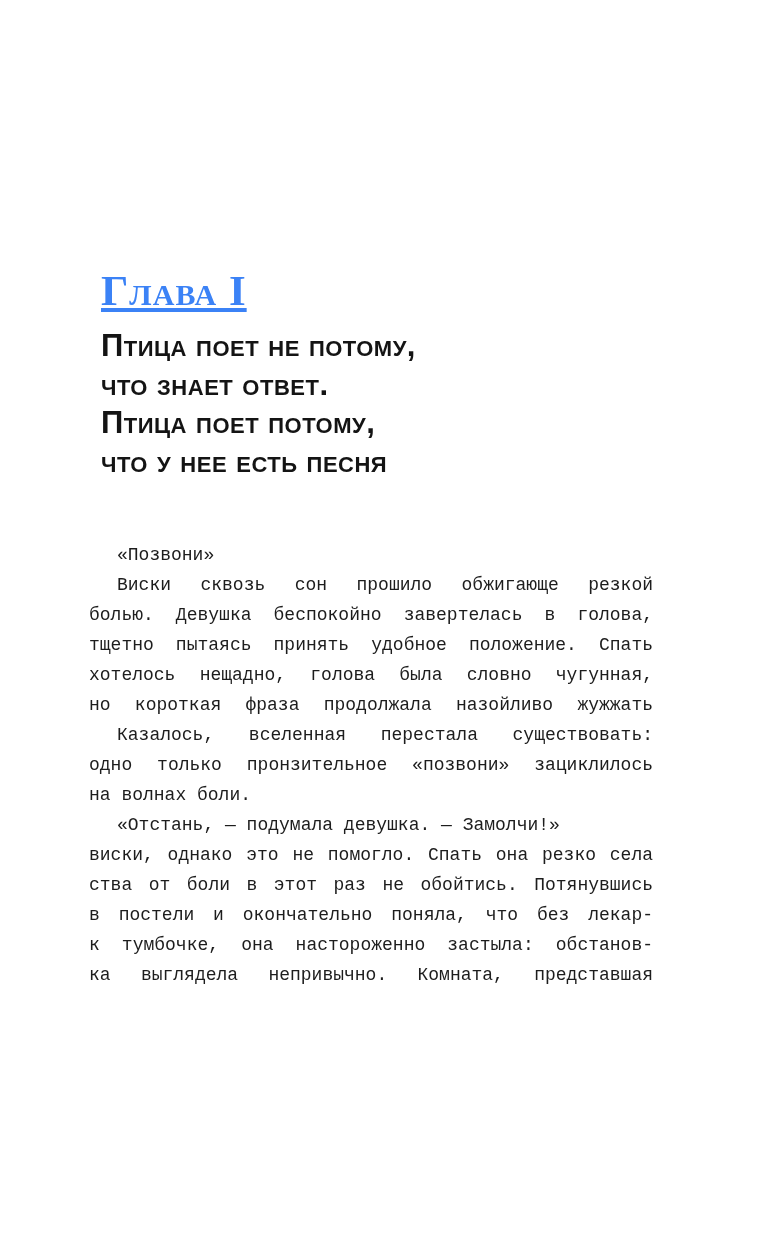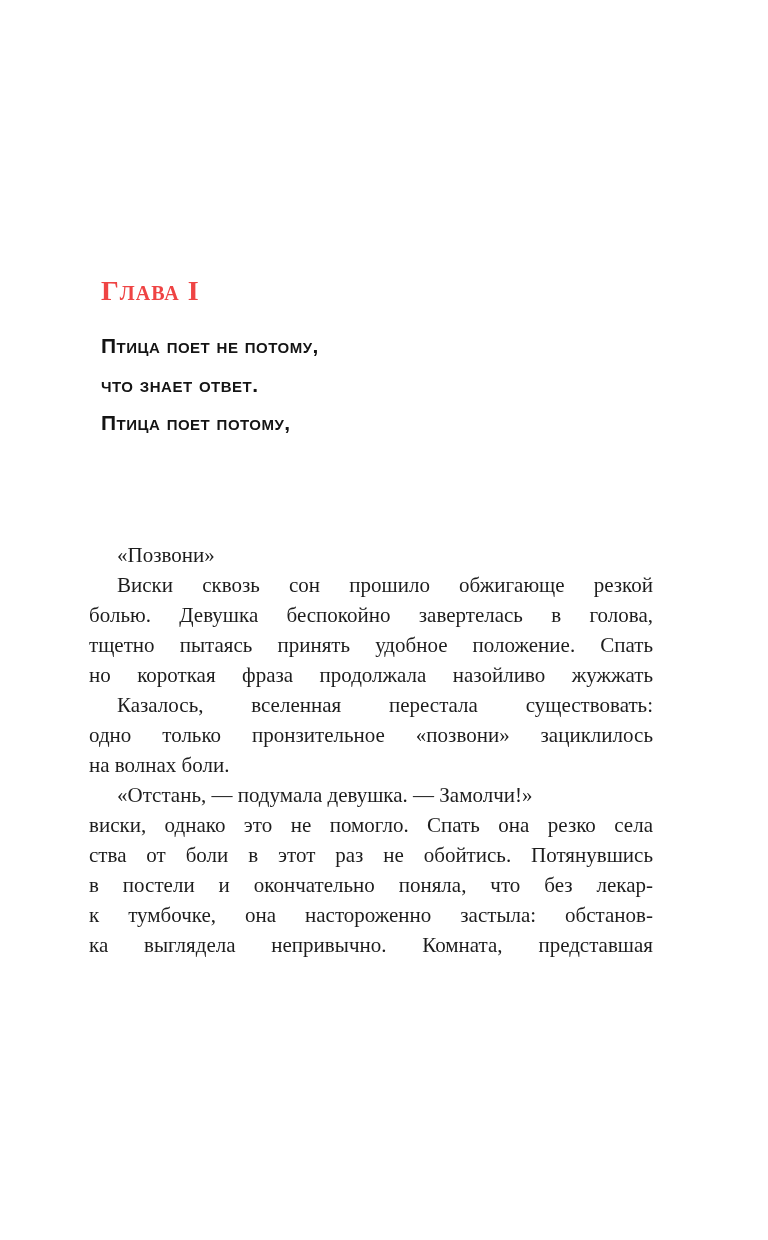--- a/index.html
+++ b/index.html
@@ -18,43 +18,44 @@
   .heading-block {
     position: absolute;
     left: 101px;
     top: 268px;
     width: 580px;
   }
   .chapter-label {
     font-family: "Liberation Serif", "DejaVu Serif", serif;
     font-variant: small-caps;
     font-weight: bold;
-    font-size: 28px;
+    font-size: 43px;
     line-height: 46px;
     letter-spacing: 1px;
-    color: #ef4444;
+    color: #3b82f6;
+    text-decoration: underline;
   }
   .chapter-title {
     margin-top: 13px;
     font-family: "Liberation Sans", "DejaVu Sans", sans-serif;
     font-variant: small-caps;
     font-weight: bold;
-    font-size: 21px;
+    font-size: 31px;
     line-height: 38.5px;
     letter-spacing: 0.5px;
     color: #141414;
   }
   .title-line { display: block; }
   .body-block {
     position: absolute;
     left: 89px;
     top: 540px;
     width: 564px;
-    font-family: Liberation Serif, serif;
-    font-size: 21px;
+    font-family: Liberation Mono, monospace;
+    font-size: 18px;
     color: #1d1d1d;
   }
   .paragraph { margin: 0; padding: 0; }
   .body-line {
     display: block;
     height: 30px;
     line-height: 30px;
     overflow: hidden;
     text-align: justify;
     white-space: normal;
@@ -75,31 +76,33 @@
 <body>
 
 <div class="page">
 
   <div class="heading-block">
     <div class="chapter-label">Глава I</div>
     <div class="chapter-title">
       <span class="title-line">Птица поет не потому,</span>
       <span class="title-line">что знает ответ.</span>
       <span class="title-line">Птица поет потому,</span>
+      <span class="title-line">что у нее есть песня</span>
     </div>
   </div>
 
   <div class="body-block">
       <p class="paragraph">
         <span class="body-line indent last">«Позвони»</span>
       </p>
       <p class="paragraph">
         <span class="body-line indent">Виски сквозь сон прошило обжигающе резкой</span>
         <span class="body-line">болью. Девушка беспокойно завертелась в голова,</span>
         <span class="body-line">тщетно пытаясь принять удобное положение. Спать</span>
+        <span class="body-line">хотелось нещадно, голова была словно чугунная,</span>
         <span class="body-line">но короткая фраза продолжала назойливо жужжать</span>
       </p>
       <p class="paragraph">
         <span class="body-line indent">Казалось, вселенная перестала существовать:</span>
         <span class="body-line">одно только пронзительное «позвони» зациклилось</span>
         <span class="body-line last">на волнах боли.</span>
       </p>
       <p class="paragraph">
         <span class="body-line indent last">«Отстань, — подумала девушка. — Замолчи!»</span>
       </p>

